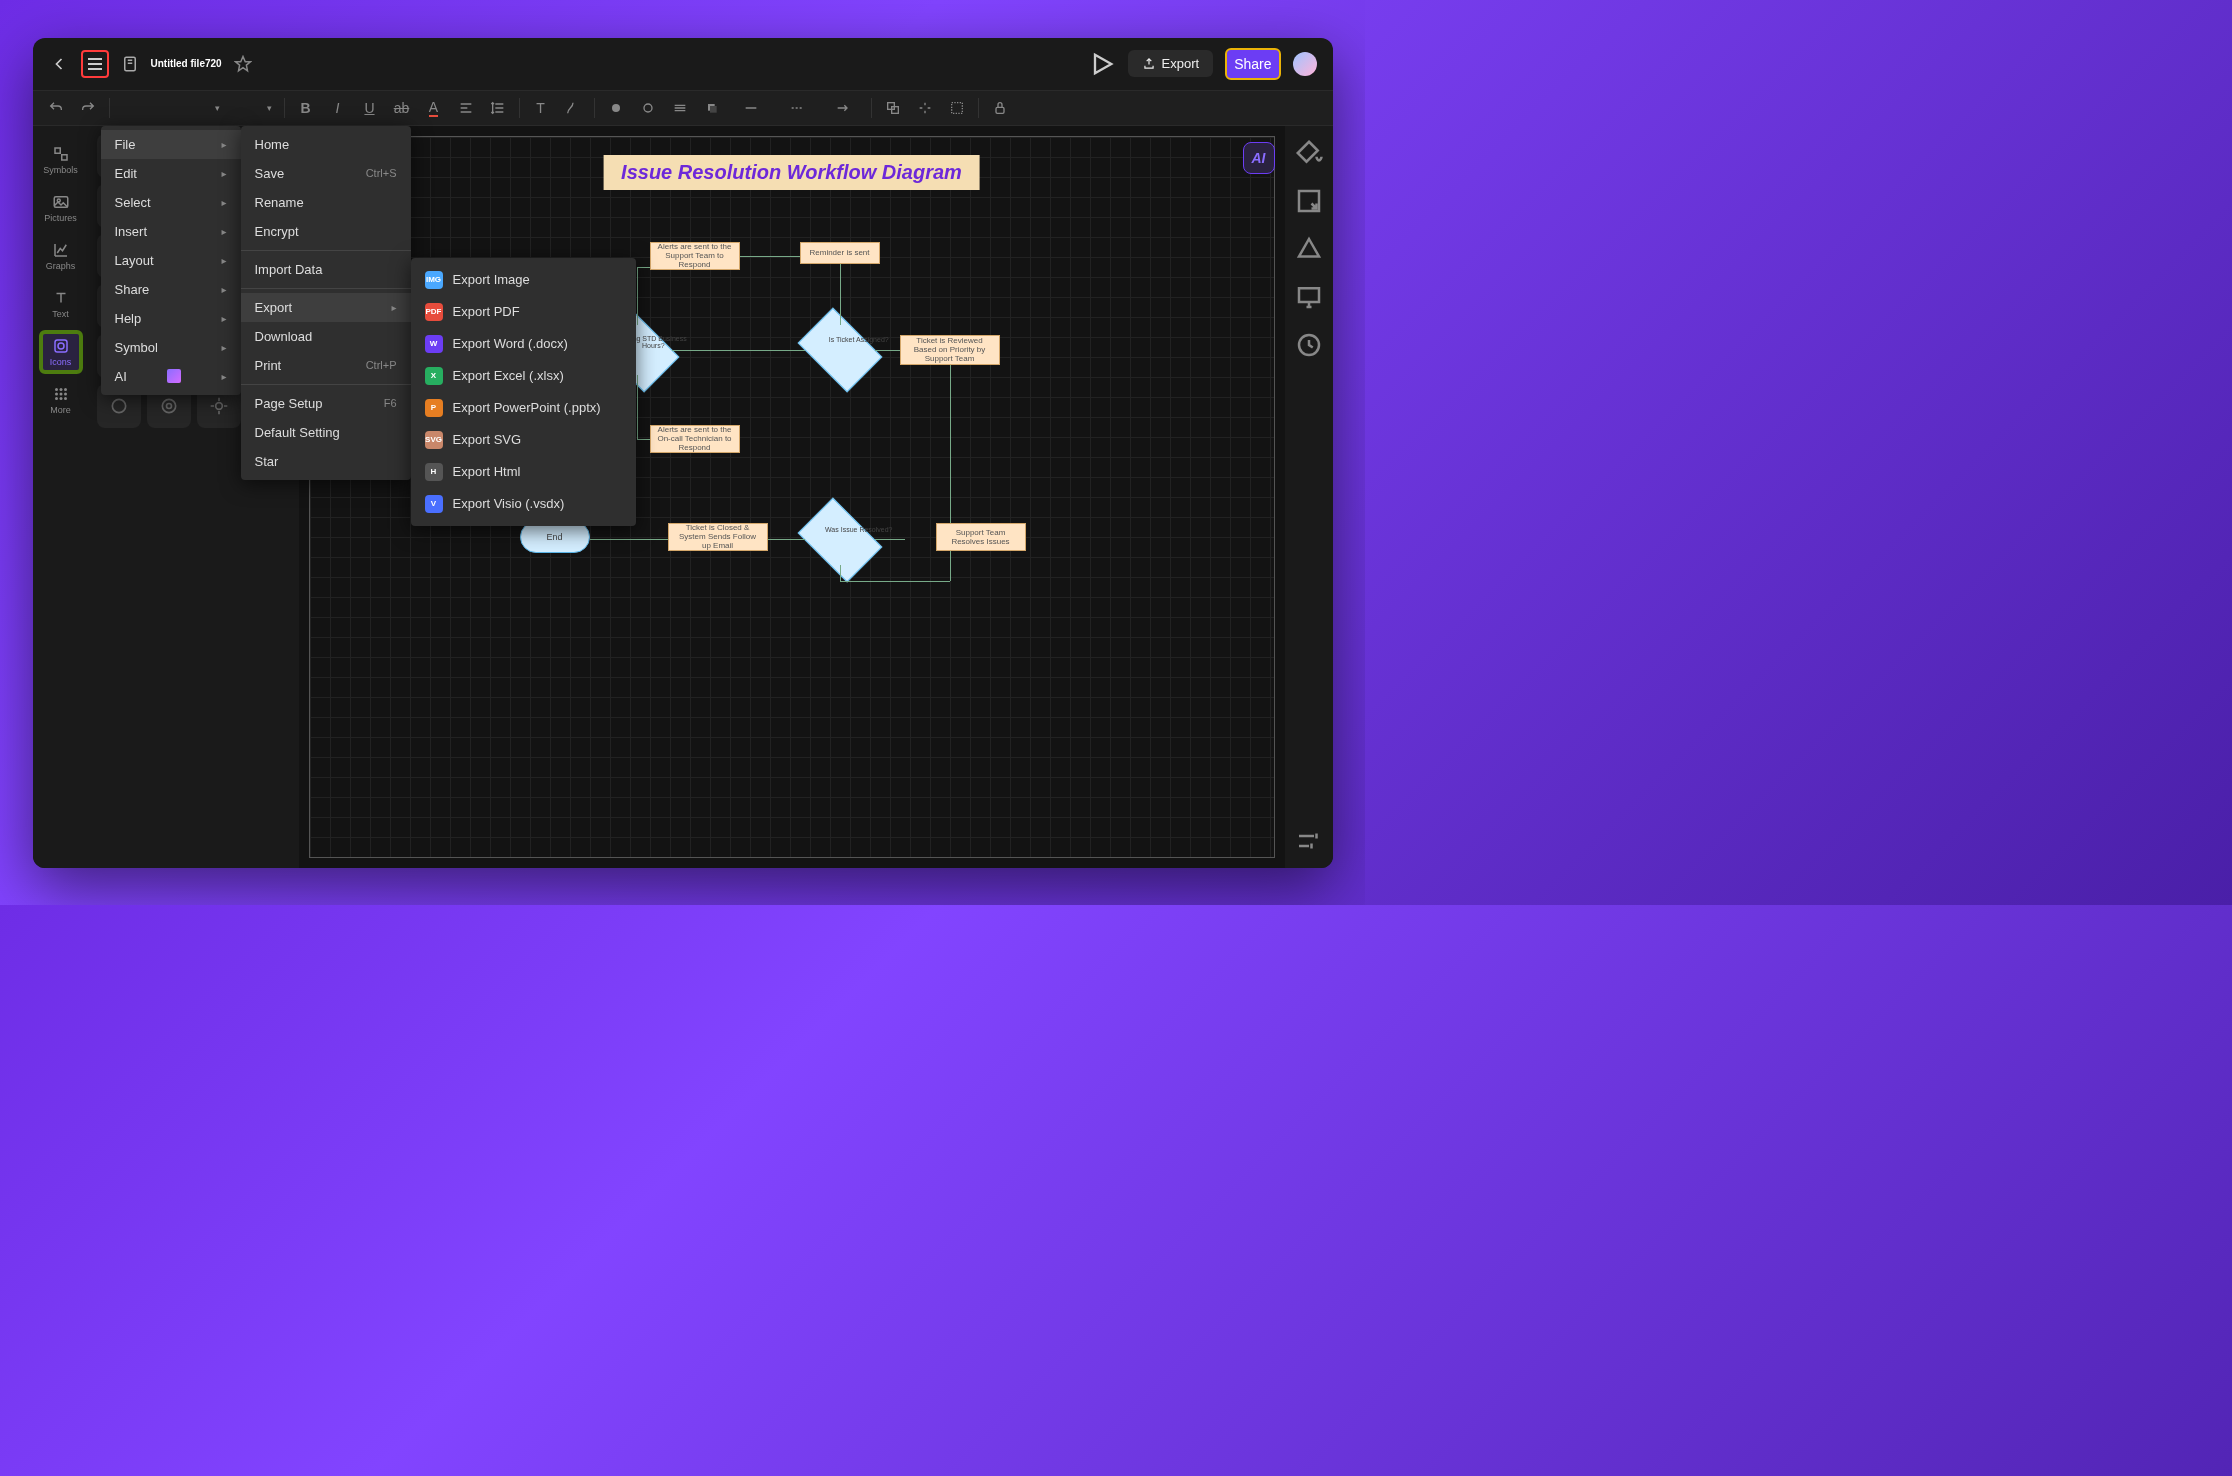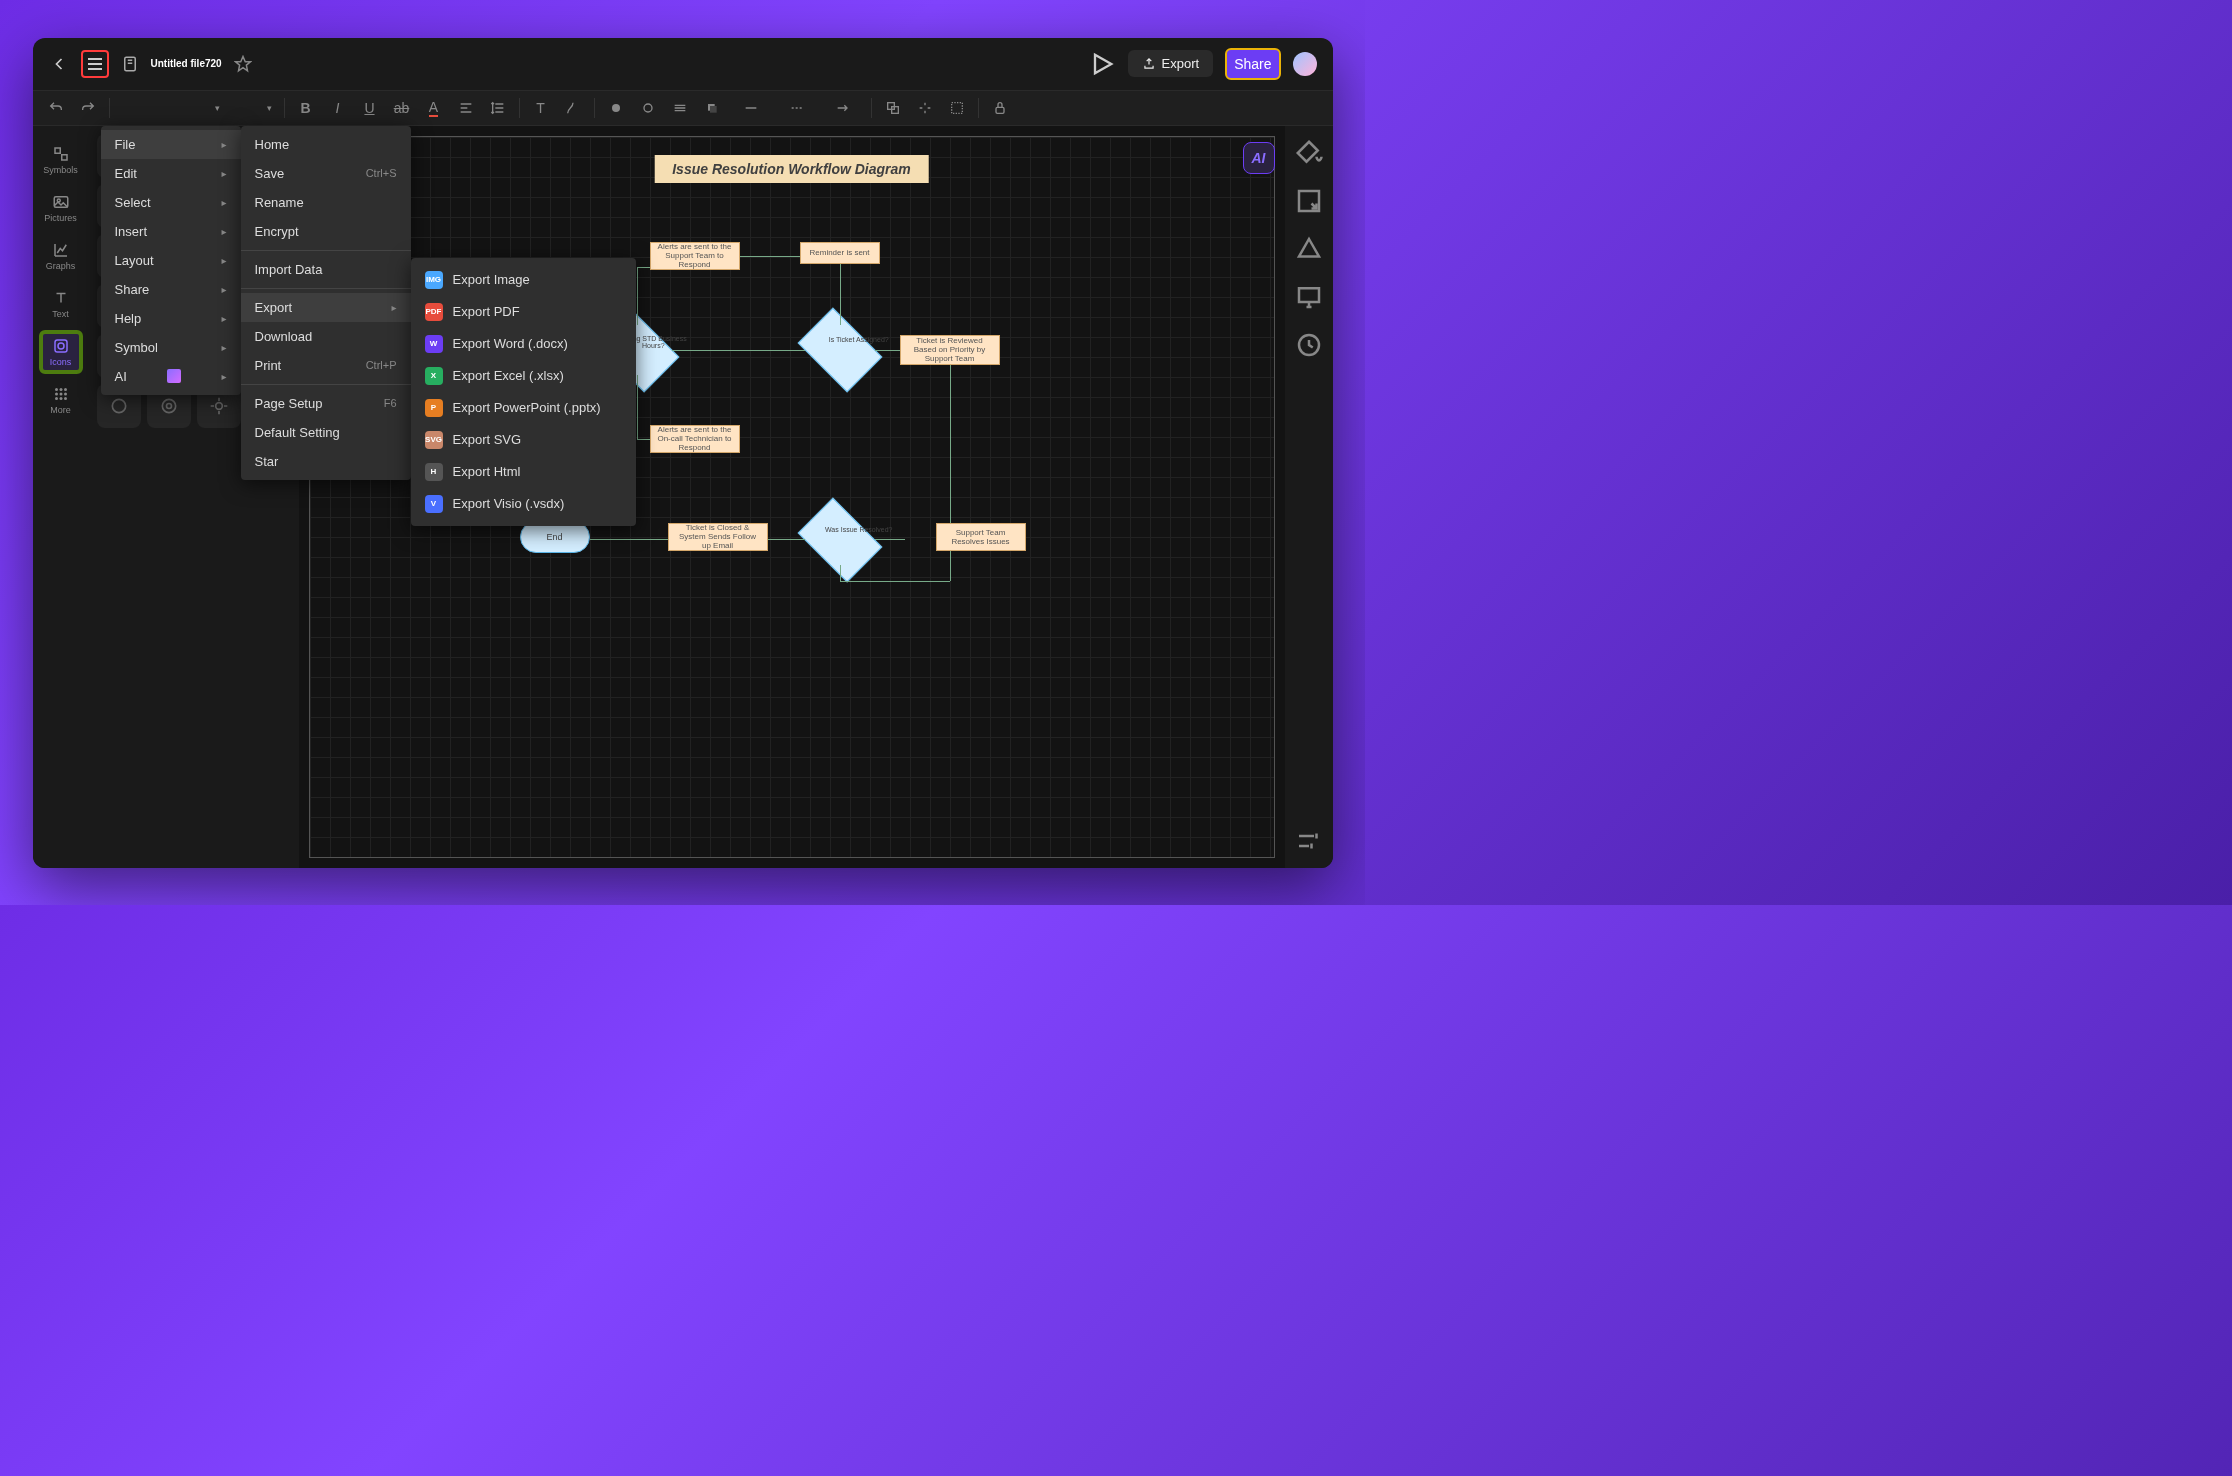--- a/index.html
+++ b/index.html
@@ -32,21 +32,21 @@
 .rail-item.active { background: #2a2240; color: #8a6dff; border:4px solid #4d7c0f; }
 .rail-item svg { width: 18px; height: 18px; }
 
 .icons-panel { width: 210px; background: #1a1a1a; padding: 8px; overflow: hidden; }
 .icon-grid { display: grid; grid-template-columns: repeat(4, 1fr); gap: 6px; }
 .icon-cell { width: 44px; height: 44px; background: #262626; border-radius: 8px; display: flex; align-items: center; justify-content: center; color: #666; cursor: pointer; }
 .icon-cell svg { width: 20px; height: 20px; }
 
 .canvas-area { flex: 1; background: #131313; position: relative; padding: 10px; }
 .canvas { position: absolute; left: 10px; right: 10px; top: 10px; bottom: 10px; border: 1px solid #555; background-image: linear-gradient(#222 1px, transparent 1px), linear-gradient(90deg, #222 1px, transparent 1px); background-size: 20px 20px; }
-.diagram-title { position: absolute; left: 50%; transform: translateX(-50%); top: 18px; background: #f5deb3; color: #404040; font-style: italic; font-weight: 600; font-size: 14px; padding: 6px 18px; }
+.diagram-title { position: absolute; left: 50%; transform: translateX(-50%); top: 18px; background: #f5deb3; color: #6d28d9; font-style: italic; font-weight: 600; font-size: 20px; padding: 6px 18px; }
 .flow-box { position: absolute; background: #ffe4c4; border: 1px solid #d4a76a; font-size: 8px; color: #555; padding: 4px 6px; text-align: center; display: flex; align-items: center; justify-content: center; }
 .flow-diamond { position: absolute; width: 70px; height: 50px; background: #d4eeff; border: 1px solid #5ab5e8; transform: rotate(45deg); }
 .flow-diamond span { transform: rotate(-45deg); font-size: 7px; text-align: center; width: 80px; display: block; color: #444; }
 .flow-terminator { position: absolute; background: #d4eeff; border: 1px solid #5ab5e8; border-radius: 20px; font-size: 9px; color: #444; display: flex; align-items: center; justify-content: center; }
 .flow-line { position: absolute; background: #7a8; }
 
 .right-rail { width: 48px; background: #1a1a1a; display: flex; flex-direction: column; align-items: center; padding-top: 12px; gap: 18px; }
 .right-rail .rr-item { width: 30px; height: 30px; color: #888; display:flex;align-items:center;justify-content:center; cursor:pointer; }
 .ai-badge { position: absolute; right: 58px; top: 104px; width: 32px; height: 32px; background: #2a2240; border: 1px solid #6c3df4; border-radius: 8px; display:flex;align-items:center;justify-content:center; color:#8a6dff; font-weight:bold; font-size:14px; font-style:italic;}
 

